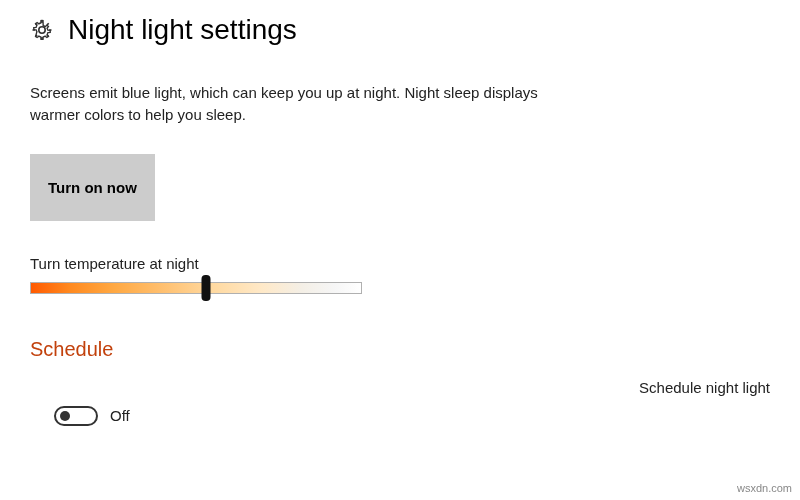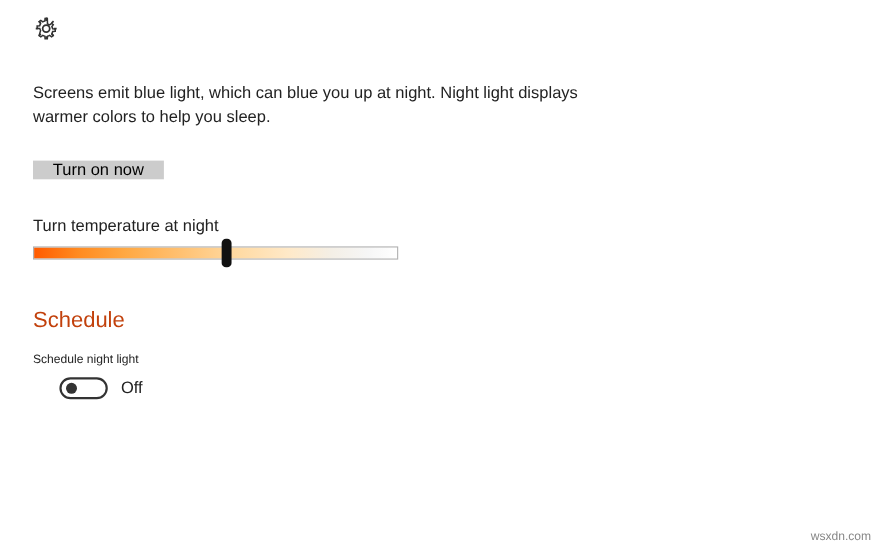--- a/index.html
+++ b/index.html
@@ -31,27 +31,28 @@
     .description {
       font-size: 15px;
       color: #222;
       line-height: 1.45;
       max-width: 540px;
       margin-bottom: 28px;
     }
     .turn-on-btn {
       background: #ccc;
       border: none;
-      padding: 0 18px;
+      padding: 25px 18px;
       font-size: 15px;
       font-family: inherit;
       color: #000;
       cursor: pointer;
       margin-bottom: 34px;
       display: inline-block;
+      font-weight: bold;
     }
     .label-text {
       font-size: 15px;
       color: #222;
       margin-bottom: 10px;
     }
     .slider-wrap {
       width: 332px;
       margin-bottom: 44px;
     }
@@ -82,23 +83,24 @@
       border-radius: 4px;
       cursor: pointer;
     }
     .section-heading {
       font-size: 20px;
       font-weight: 400;
       color: #c2410c;
       margin-bottom: 18px;
     }
     .schedule-label {
-      font-size: 11px;
+      font-size: 15px;
       color: #222;
       margin-bottom: 10px;
+      text-align: right;
     }
     .toggle-row {
       display: flex;
       align-items: center;
       gap: 12px;
       padding-left: 24px;
     }
     .toggle {
       width: 44px;
       height: 20px;
@@ -137,23 +139,24 @@
 
 <div class="header">
   <span class="gear-icon">
     <svg viewBox="0 0 24 24" width="24" height="24" fill="none" stroke="currentColor" stroke-width="1.6">
       <circle cx="12" cy="12" r="3.2"></circle>
       <path d="M12 2.5v2.5M12 19v2.5M21.5 12h-2.5M5 12H2.5M18.7 5.3l-1.8 1.8M7.1 16.9l-1.8 1.8M18.7 18.7l-1.8-1.8M7.1 7.1 5.3 5.3"></path>
       <path d="M19 10.7l1.5-.4.3 1.4-1.5.4M5 13.3l-1.5.4-.3-1.4 1.5-.4" stroke-width="0"></path>
       <path d="M12 2.5l-1 .2-.2 2.3a7.5 7.5 0 0 0-1.9.8L7.1 4.5 5.6 5.6l1.3 1.9a7.5 7.5 0 0 0-.8 1.9l-2.3.2v2l2.3.2a7.5 7.5 0 0 0 .8 1.9L5.6 18.4l1.5 1.1 1.8-1.3a7.5 7.5 0 0 0 1.9.8l.2 2.3h2l.2-2.3a7.5 7.5 0 0 0 1.9-.8l1.8 1.3 1.5-1.1-1.3-1.9a7.5 7.5 0 0 0 .8-1.9l2.3-.2v-2l-2.3-.2a7.5 7.5 0 0 0-.8-1.9l1.3-1.9-1.5-1.1-1.8 1.3a7.5 7.5 0 0 0-1.9-.8L13 2.7l-1-.2Z" stroke-width="1.4" fill="none"></path>
     </svg>
   </span>
+  <h1 class="title">Night light settings</h1>
 </div>
 
-<p class="description">Screens emit blue light, which can blue you up at night. Night light displays warmer colors to help you sleep.</p>
+<p class="description">Screens emit blue light, which can keep you up at night. Night sleep displays warmer colors to help you sleep.</p>
 
 <button class="turn-on-btn">Turn on now</button>
 
 <div class="label-text">Turn temperature at night</div>
 
 <div class="slider-wrap">
   <div class="slider-track">
     <div class="slider-thumb"></div>
   </div>
 </div>

